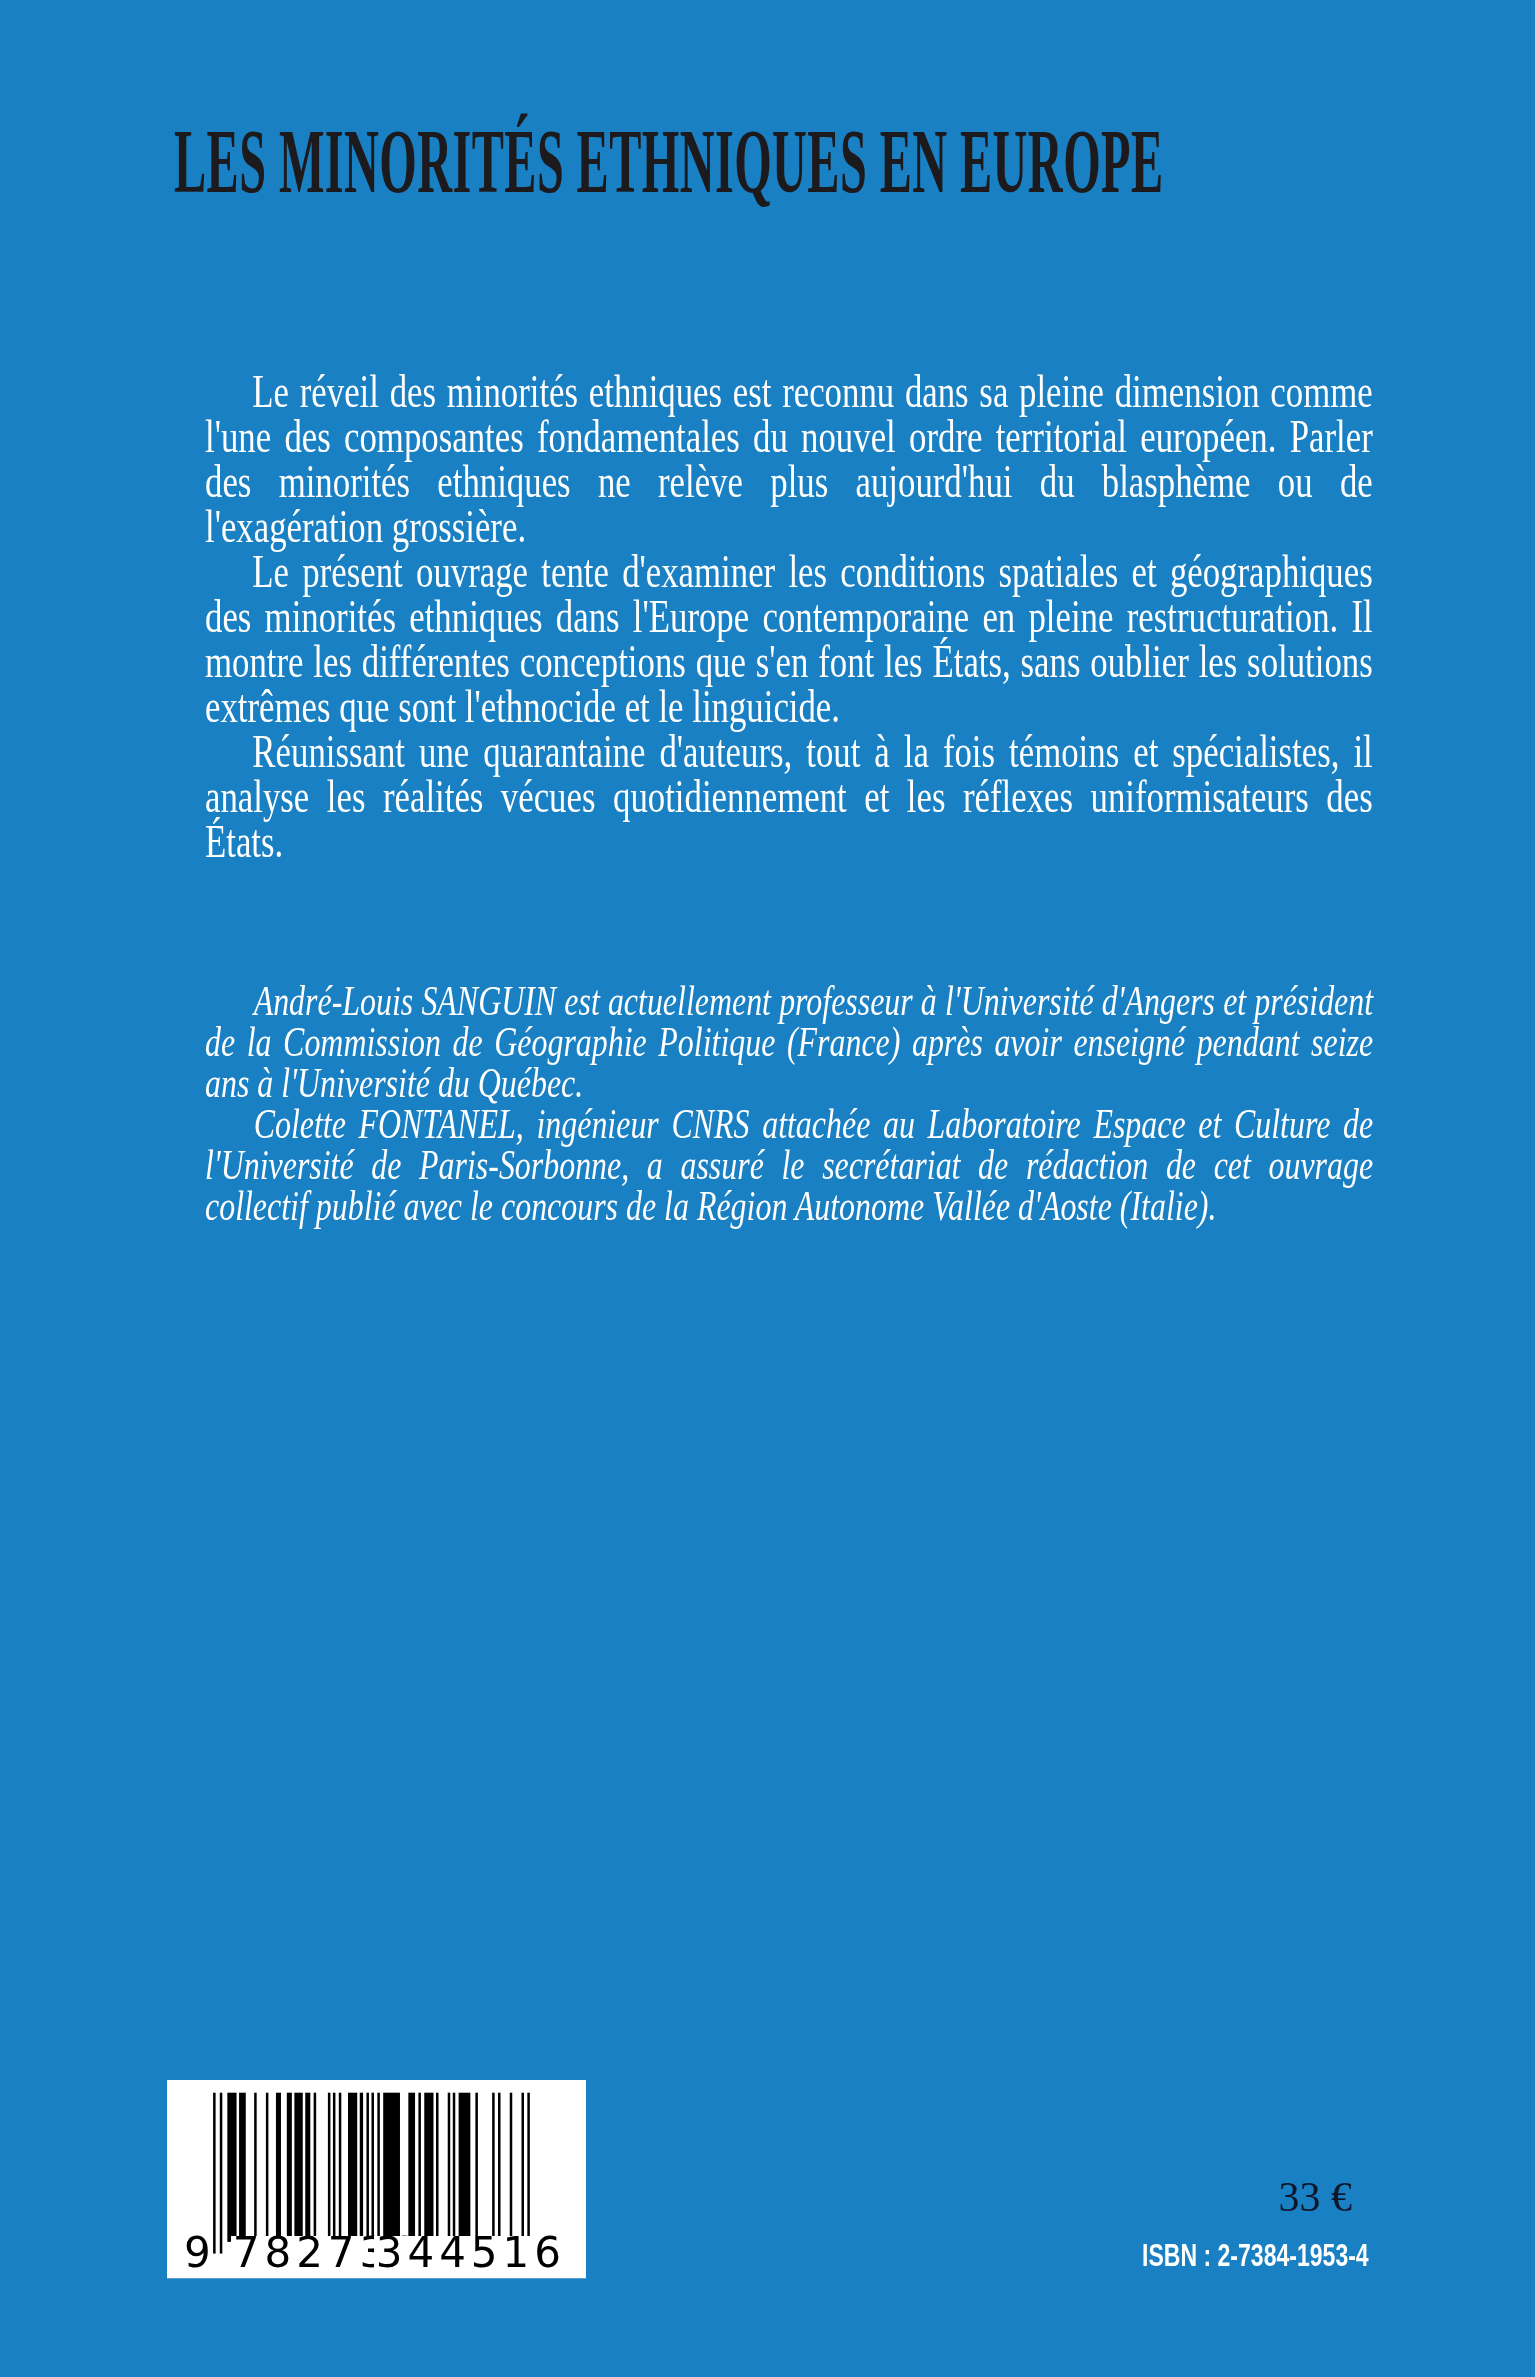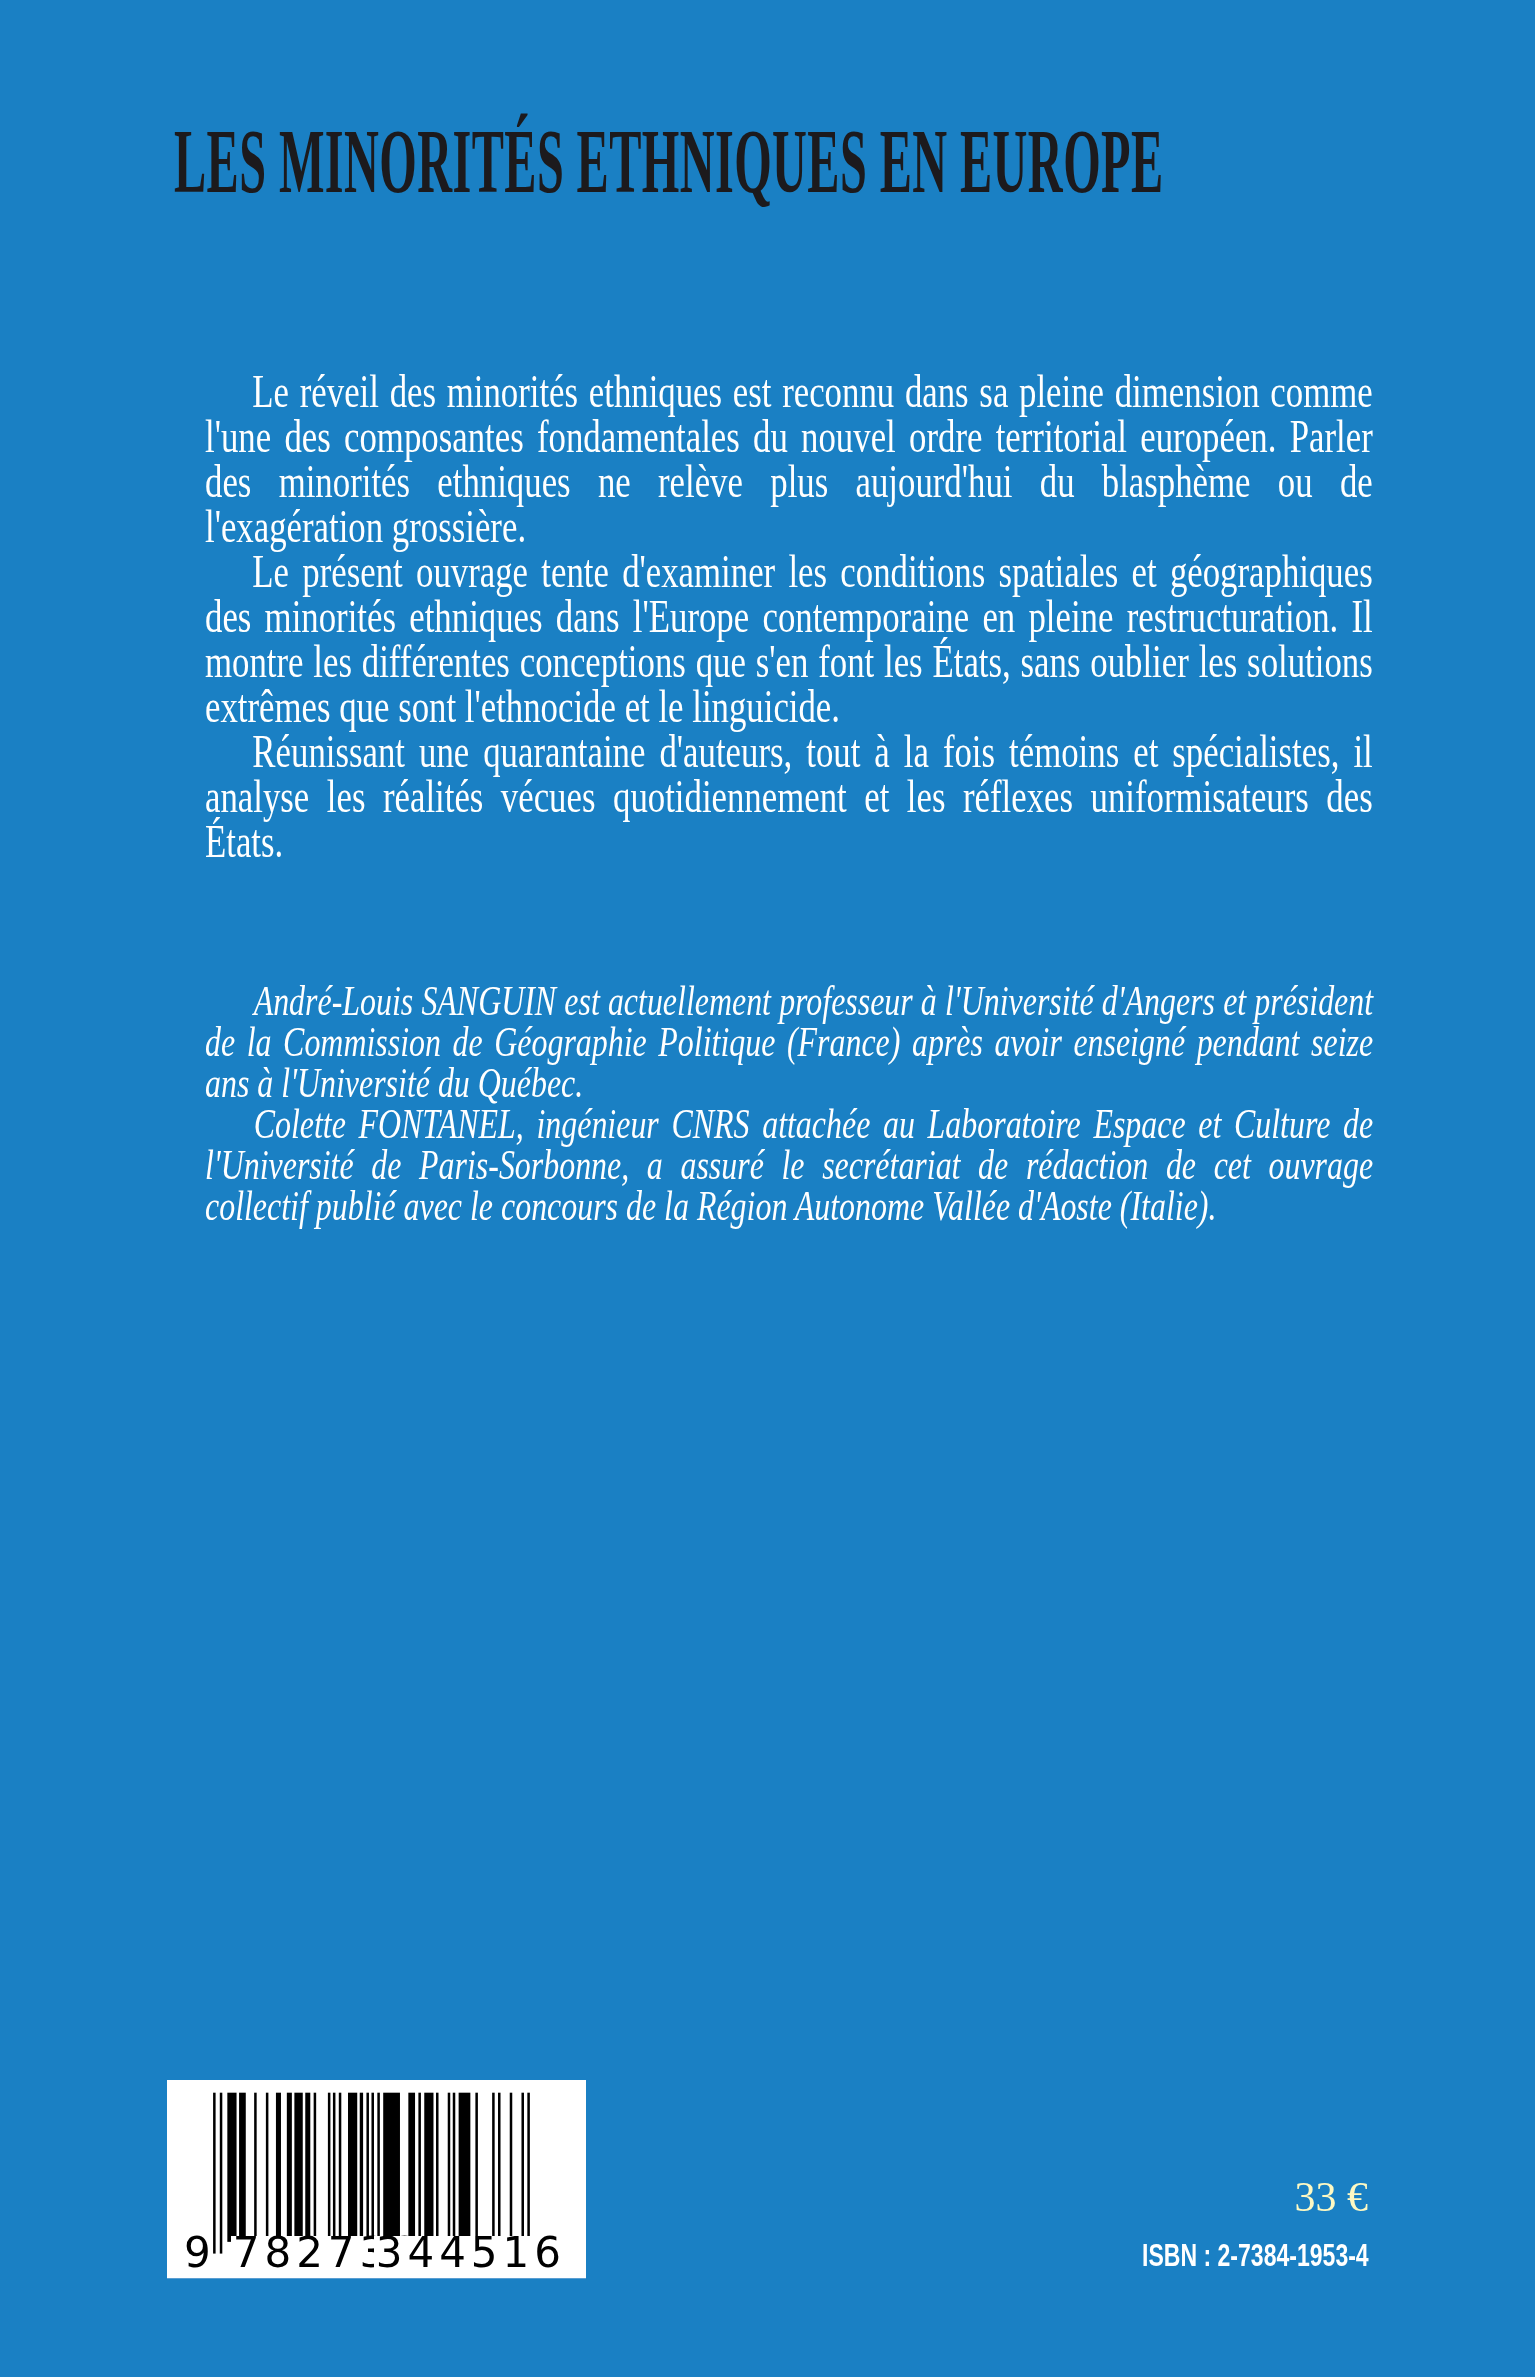--- a/index.html
+++ b/index.html
@@ -94,23 +94,23 @@
       white-space: nowrap;
     }
     .barcode-digits span {
       position: absolute;
       top: 0;
       background: #ffffff;
       padding: 0 1.7px;
     }
     .price {
       position: absolute;
-      right: 167px;
+      right: 183px;
       top: 2176px;
-      color: #fef9c3;
+      color: #0f172a;
       font-family: "Liberation Serif", serif;
       font-size: 42px;
       line-height: 42px;
     }
     .isbn {
       position: absolute;
       left: 1142px;
       top: 2238px;
       color: #ffffff;
       font-family: "Liberation Sans", sans-serif;

